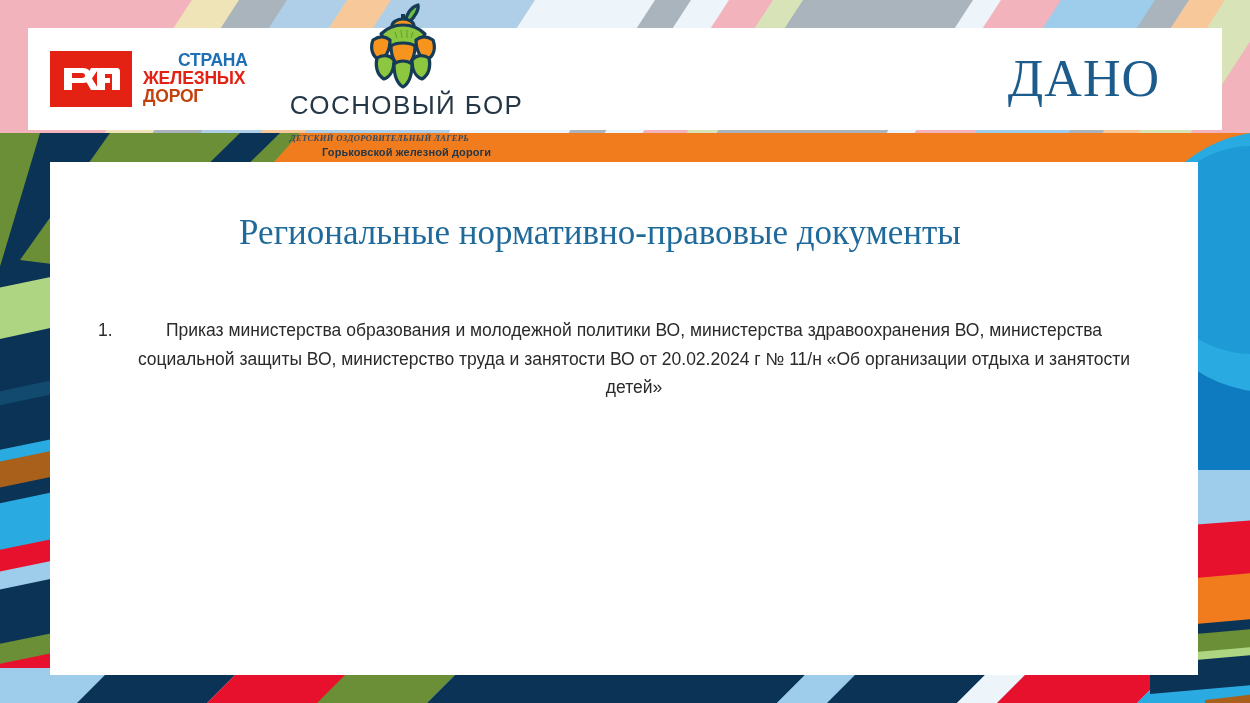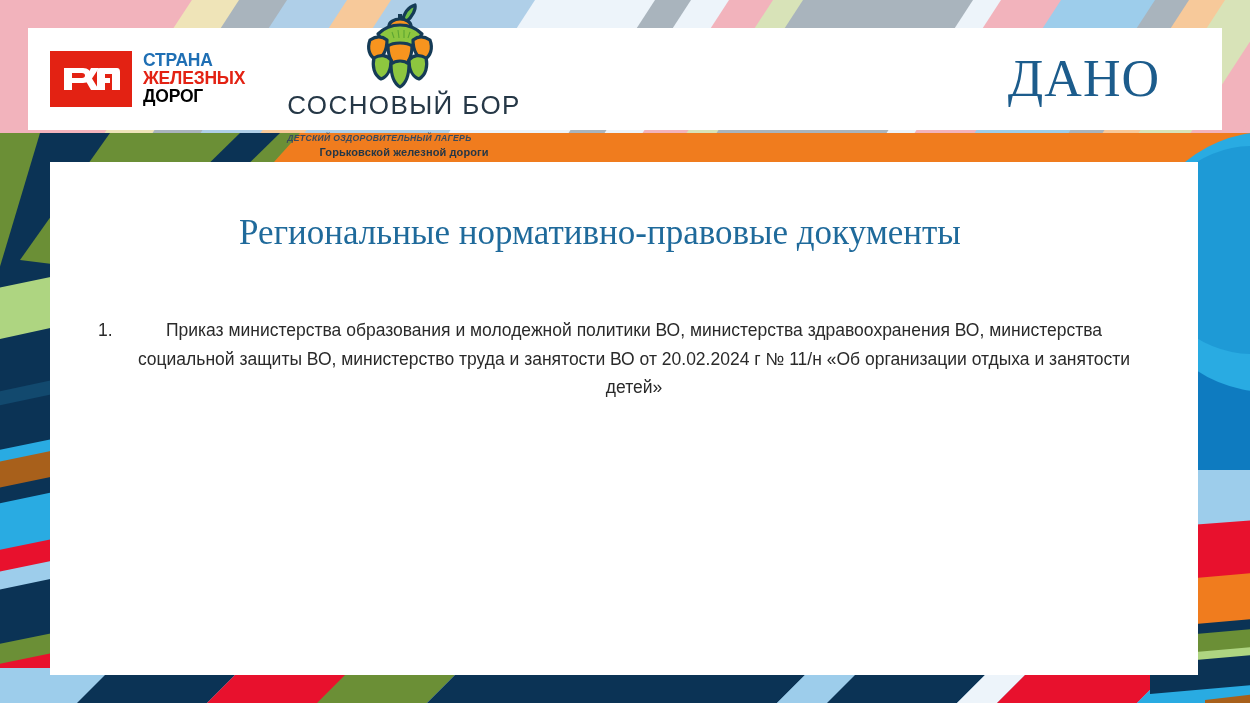--- a/index.html
+++ b/index.html
@@ -26,35 +26,35 @@
 
   .rzd-block { display:flex; align-items:center; margin-left:22px; }
   .rzd-mark {
     width:82px; height:56px; background:#E32213;
     display:flex; align-items:center; justify-content:center;
     flex:none;
   }
   .rzd-mark svg { display:block; }
   .rzd-words { margin-left:11px; line-height:1.02; }
   .rzd-words div { font-weight:bold; font-size:17.5px; letter-spacing:-0.2px; }
-  .rzd-l1 { color:#1F6FB4; }
+  .rzd-l1 { color:#1F6FB4;margin-left:35px; }
   .rzd-l2 { color:#E32213; }
-  .rzd-l3 { color:#000000; }
+  .rzd-l3 { color:#c2410c; }
 
   .sb-block { display:flex; align-items:center; margin-left:34px;flex-direction:column; }
   .sb-cone { width:84px; height:92px; flex:none; }
   .sb-cone svg { display:block; }
   .sb-text { margin-left:8px; }
   .sb-title {
     font-size:26px; color:#253746; letter-spacing:1.4px;
     font-weight:400; line-height:1.05;
   }
   .sb-sub1 {
     font-size:8.6px; color:#3a4a5c; letter-spacing:0.32px;
-    font-style:italic; margin-top:13px; font-weight:600;
+    font-style:italic; margin-top:13px; font-weight:600;font-family:Liberation Serif, serif;
   }
   .sb-sub2 {
     font-size:11px; color:#253746; letter-spacing:0.1px;
     margin-top:3px; text-align:center; font-weight:600;
   }
 
   #brand-dano {
     margin-left:auto; margin-right:62px;
     font-family:"Liberation Serif", serif;
     font-size:52px; color:#1C5C8C; letter-spacing:1px;

